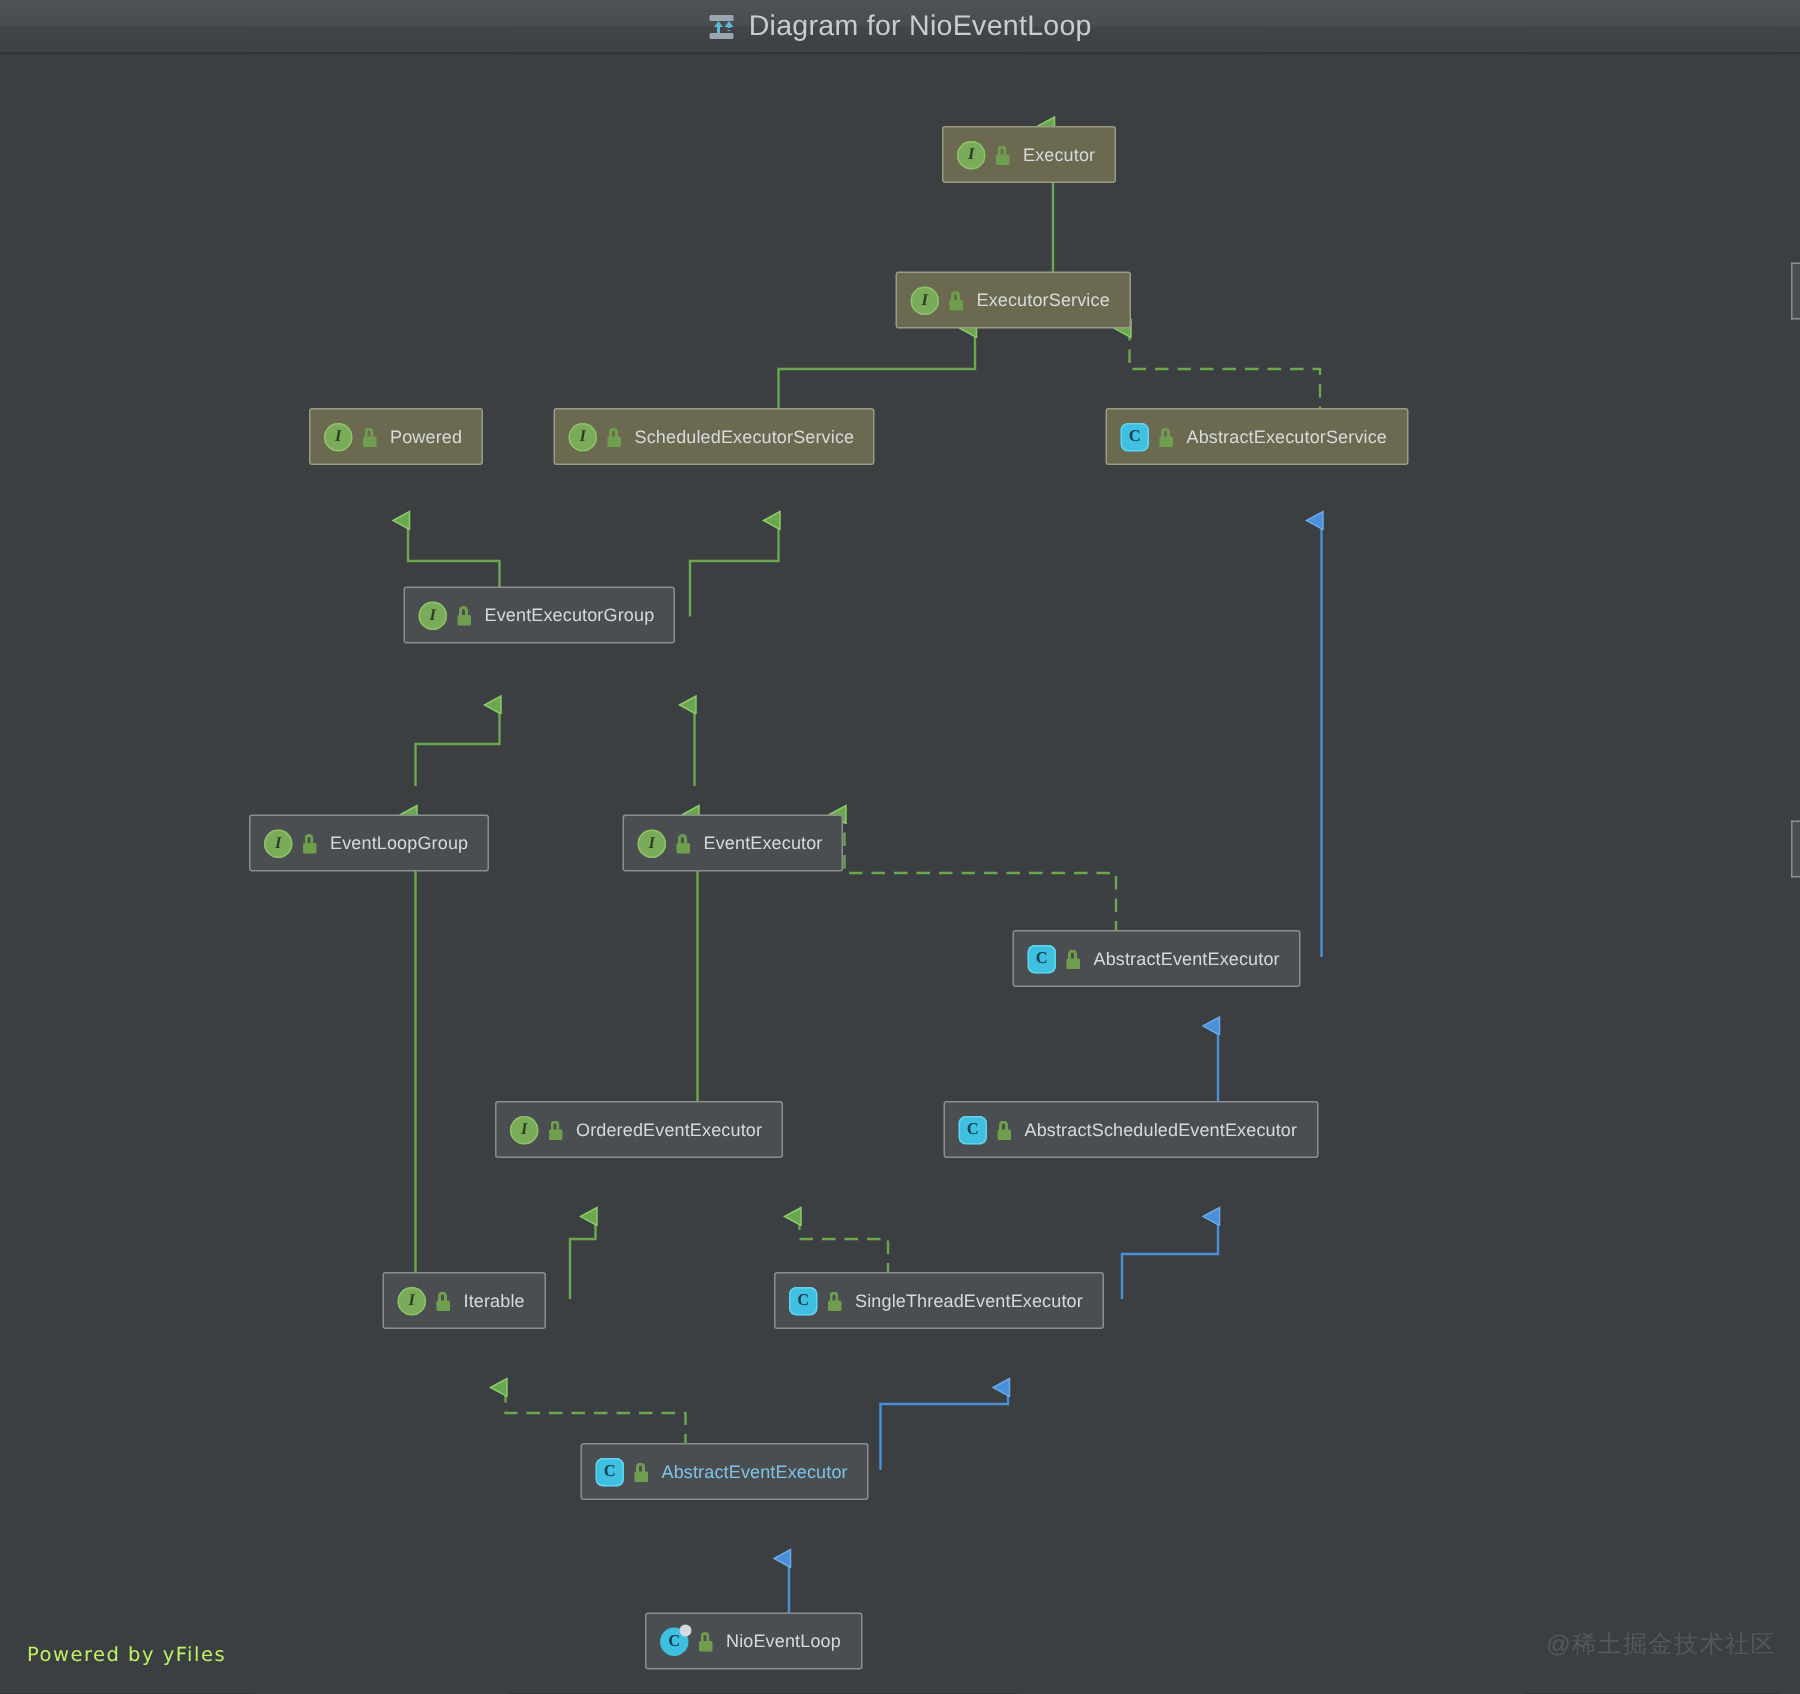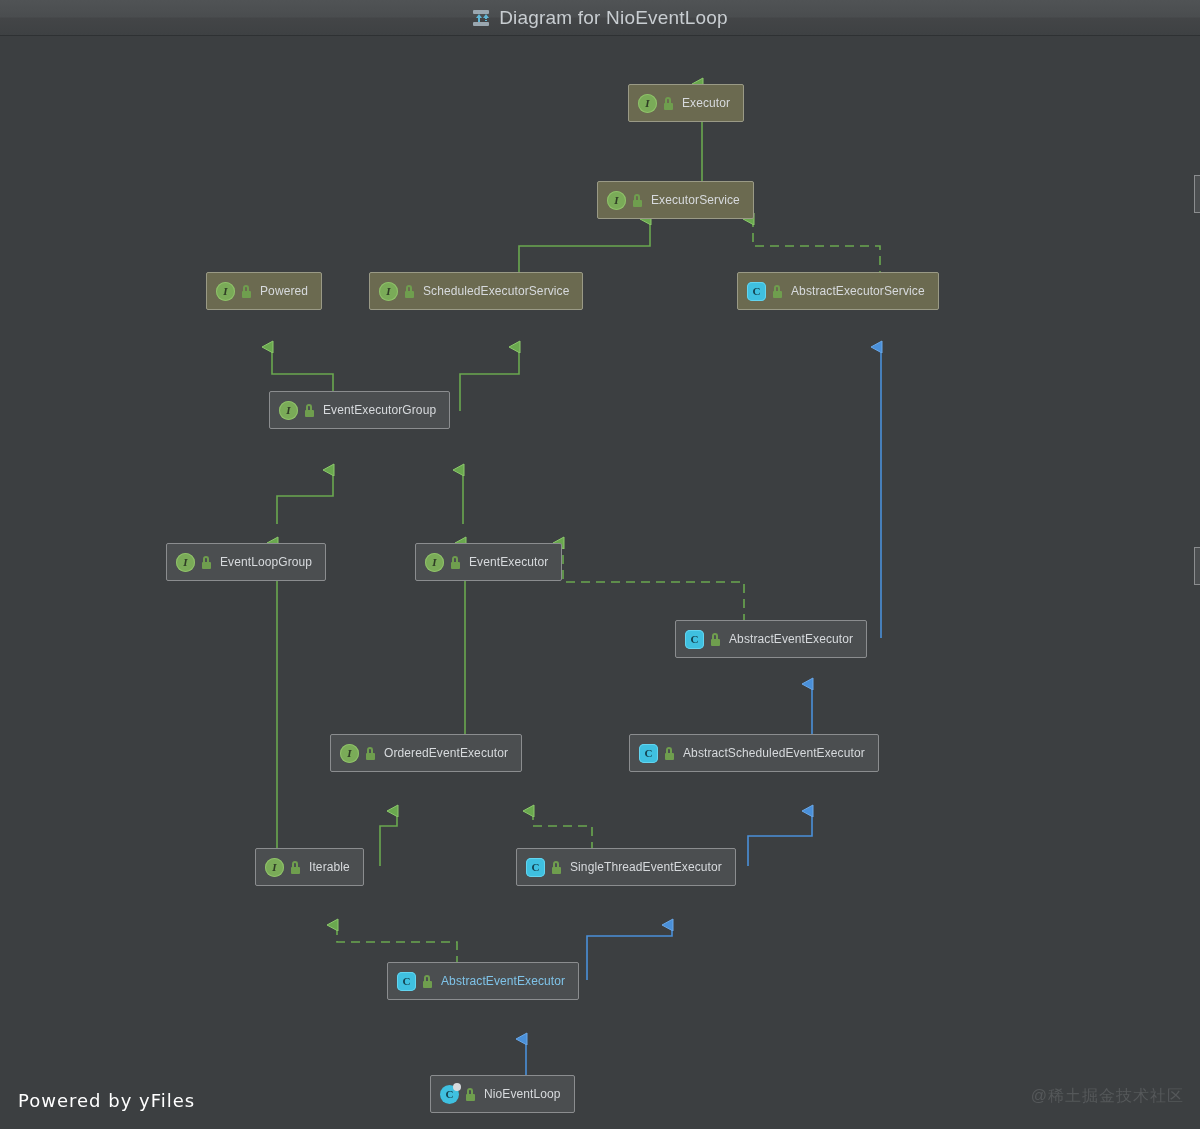--- a/index.html
+++ b/index.html
@@ -176,22 +176,22 @@
     border: 2px solid #6f9e4e;
     border-bottom: none;
     border-radius: 4px 4px 0 0;
     box-sizing: border-box;
   }
 
   
   #yfiles {
     position: absolute;
     left: 18px; bottom: 18px;
-    color: #ffffff;
-    font-size: 18px;
+    color: #bef264;
+    font-size: 13px;
     letter-spacing: 1px;
     font-family: "DejaVu Sans", sans-serif;
   }
   #community {
     position: absolute;
     right: 16px; bottom: 22px;
     color: #55585a;
     font-size: 16px;
     letter-spacing: 1px;
     font-family: Liberation Sans, sans-serif;

